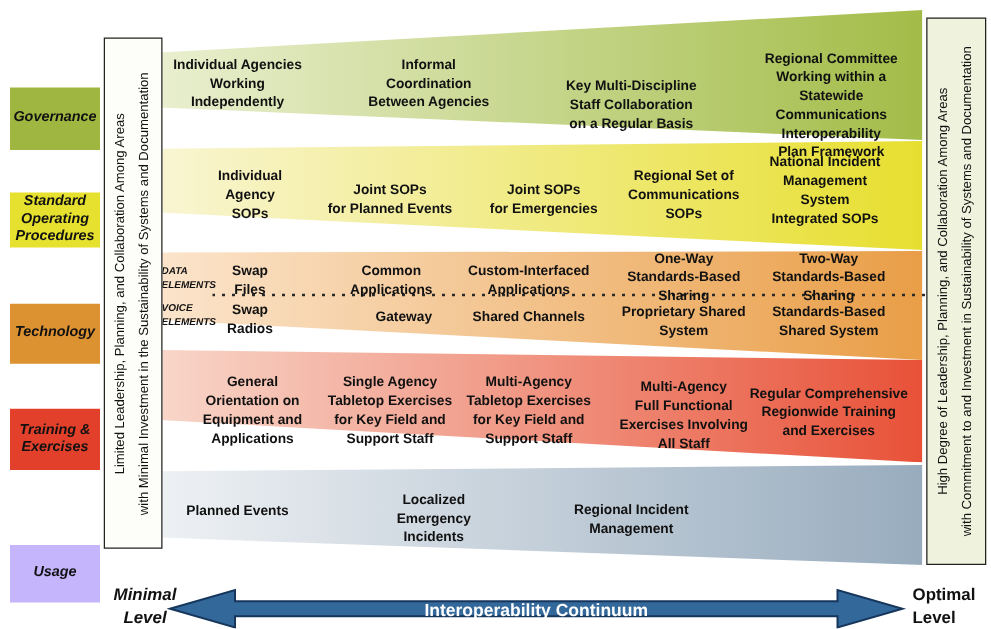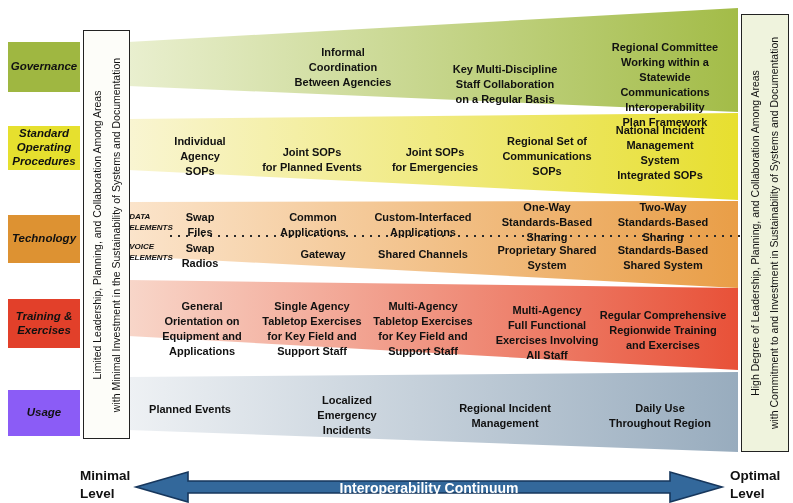--- a/index.html
+++ b/index.html
@@ -15,27 +15,27 @@
     clip-path:polygon(0 8%,100% 1%,100% 100%,0 66%);}
   .band-tech{top:200px;height:88px; background:linear-gradient(to right,#fbe4cb,#e99e47);
     clip-path:polygon(0 2.3%,100% 1%,100% 100%,0 63.6%);}
   .band-trn {top:278px;height:92px; background:linear-gradient(to right,#f8d6c9,#e85138);
     clip-path:polygon(0 2.2%,100% 10.9%,100% 100%,0 63%);}
   .band-use {top:372px;height:80px; background:linear-gradient(to right,#eef1f4,#98acbe);
     clip-path:polygon(0 6.3%,100% 0,100% 100%,0 72.5%);}
   
   .rowlab{
     position:absolute;left:8px;width:72px;z-index:4;display:flex;align-items:center;justify-content:center;
-    font-weight:bold;font-style:italic;font-size:11.5px;line-height:1.2;text-align:center;white-space:pre-line;
+    font-weight:bold;font-style:italic;font-size:11.5px;line-height:1.2;text-align:center;white-space:pre-line;margin-top:28px;
   }
   .rl-gov {top:42px; height:50px;background:#9fb741;}
   .rl-sop {top:126px;height:44px;background:#e6e02e;}
   .rl-tech{top:215px;height:48px;background:#dd9232;}
   .rl-trn {top:299px;height:49px;background:#e2402a;}
-  .rl-use {top:390px;height:46px;background:#8b5cf6;font-style:italic;}
+  .rl-use {top:408px;height:46px;background:#c4b5fd;font-style:italic;}
   
   .cell{
     position:absolute;z-index:3;transform:translateX(-50%);
     font-weight:bold;font-size:11px;line-height:15px;text-align:center;white-space:pre-line;
   }
   .subtag{
     position:absolute;z-index:3;transform:translateX(-50%);
     font-weight:bold;font-style:italic;font-size:8px;line-height:11px;text-align:left;white-space:pre-line;
   }
   .dotline{
@@ -47,21 +47,21 @@
   .banner-left {left:83px; top:30px;width:45px;height:407px;background:#fdfdf9;}
   .banner-right{left:741px;top:14px;width:46px;height:436px;background:#eff3dd;}
   .banner .rot{
     position:absolute;left:50%;top:50%;transform:translate(-50%,-50%) rotate(-90deg);
     text-align:center;font-size:10.5px;line-height:1.85;font-weight:normal;white-space:nowrap;
   }
   .banner-left  .rot{width:407px;}
   .banner-right .rot{width:436px;}
   
   .lvl{position:absolute;z-index:4;font-weight:bold;font-size:13.5px;line-height:1.3;white-space:pre-line;}
-  .lvl-min{left:80px; top:467px;width:72px;text-align:left;}
+  .lvl-min{left:80px; top:467px;width:72px;text-align:center;font-style:italic;}
   .lvl-opt{left:730px;top:467px;width:72px;text-align:left;}
   .arrow-wrap{position:absolute;left:133px;top:469px;width:592px;height:36px;z-index:3;}
   .arrow-label{
     position:absolute;left:133px;top:480px;width:592px;z-index:4;text-align:center;
     color:#ffffff;font-weight:bold;font-size:14px;
   }
 </style>
 </head>
 <body>
 
@@ -77,20 +77,23 @@
 
   <div class="rowlab rl-gov">Governance</div>
   <div class="rowlab rl-sop">Standard
 Operating
 Procedures</div>
   <div class="rowlab rl-tech">Technology</div>
   <div class="rowlab rl-trn">Training &amp;
 Exercises</div>
   <div class="rowlab rl-use">Usage</div>
 
+  <div class="cell" style="left:190px;top:45px;">Individual Agencies
+Working
+Independently</div>
   <div class="cell" style="left:343px;top:45px;">Informal
 Coordination
 Between Agencies</div>
   <div class="cell" style="left:505px;top:50px;margin-top:12px;">Key Multi-Discipline
 Staff Collaboration
 on a Regular Basis</div>
   <div class="cell" style="left:665px;top:40px;">Regional Committee
 Working within a Statewide
 Communications Interoperability
 Plan Framework</div>
@@ -156,22 +159,20 @@
   <div class="cell" style="left:663px;top:308px;">Regular Comprehensive
 Regionwide Training
 and Exercises</div>
 
   <div class="cell" style="left:190px;top:402px;">Planned Events</div>
   <div class="cell" style="left:347px;top:393px;">Localized
 Emergency
 Incidents</div>
   <div class="cell" style="left:505px;top:401px;">Regional Incident
 Management</div>
-  <div class="cell" style="left:660px;top:401px;">Daily Use
-Throughout Region</div>
 
   <div class="banner banner-left">
     <div class="rot">
       <div>Limited Leadership, Planning, and Collaboration Among Areas</div>
       <div>with Minimal Investment in the Sustainability of Systems and Documentation</div>
     </div>
   </div>
   <div class="banner banner-right">
     <div class="rot">
       <div>High Degree of Leadership, Planning, and Collaboration Among Areas</div>

